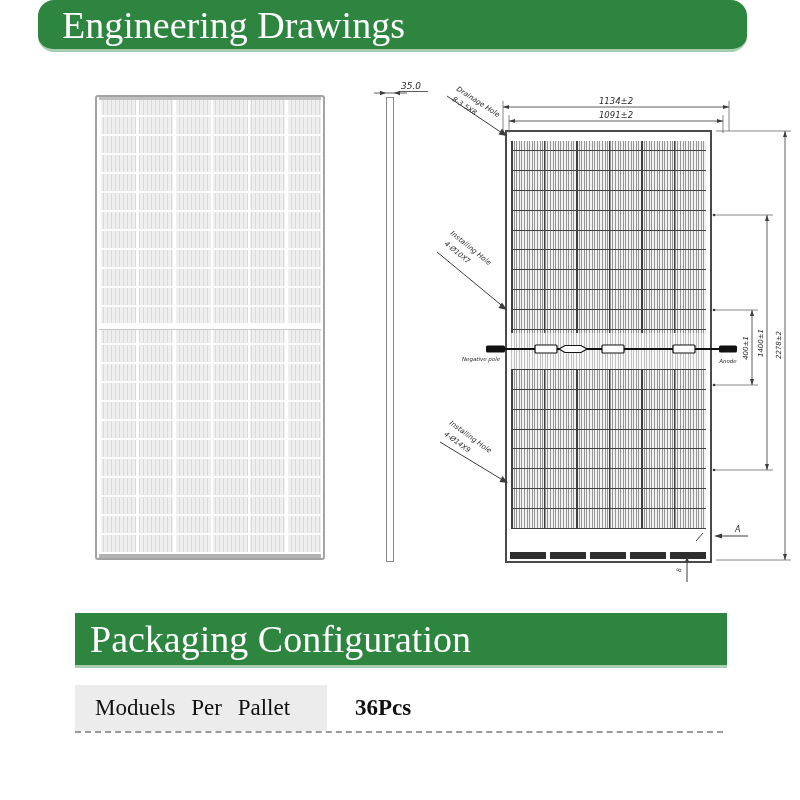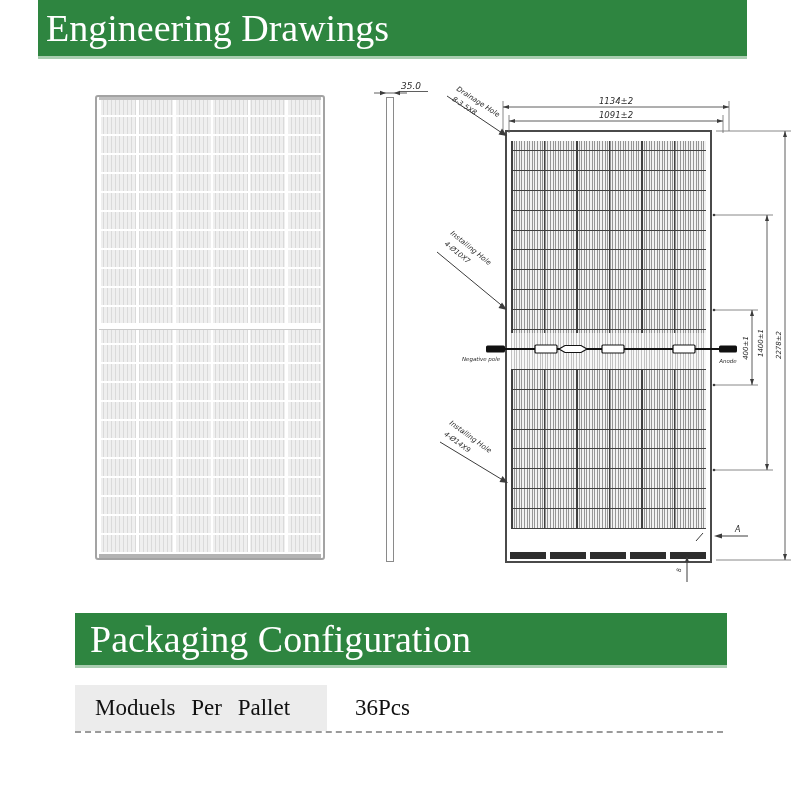--- a/index.html
+++ b/index.html
@@ -3,21 +3,21 @@
 <meta charset="utf-8">
 <style>
   html,body{margin:0;padding:0;background:#fff;}
   .page{position:relative;width:800px;height:800px;background:#fff;overflow:hidden;
         font-family:"Liberation Serif",serif;}
 
   
   .banner{position:absolute;background:var(--accent,#2e8540);color:#fff;
           display:flex;align-items:center;box-sizing:border-box;
           border-bottom:3px solid #a9cdb0;}
-  #banner-top{left:38px;top:0;width:709px;height:59px;padding-left:8px;font-size:38px;}
+  #banner-top{left:38px;top:0;width:709px;height:52px;padding-left:24px;font-size:38px;border-radius:16px;}
   #banner-pack{left:75px;top:613px;width:652px;height:55px;padding-left:15px;font-size:38px;}
 
   
   .front-frame{position:absolute;left:95px;top:95px;width:230px;height:465px;
                border:2px solid #a3a3a3;border-radius:3px;background:#fff;box-sizing:border-box;}
   .front-cells{position:absolute;left:2px;right:2px;top:3px;bottom:4px;
     background:
       repeating-linear-gradient(0deg,#ffffff 0 2px,transparent 2px 19px),
       repeating-linear-gradient(90deg,#ffffff 0 2.5px,transparent 2.5px 37.2px),
       repeating-linear-gradient(90deg,#dadada 0 1px,#efefef 1px 4px);}
@@ -52,21 +52,21 @@
   .ann{font-style:italic;fill:#2b2b2b;font-family:"DejaVu Sans",sans-serif;}
   .cable{stroke:#111;stroke-width:2.2;}
   .conn-w{fill:#fff;stroke:#111;stroke-width:1.2;}
   .conn-b{fill:#111;stroke:none;}
 
   
   .pack-table{position:absolute;left:75px;top:685px;width:648px;font-size:23px;color:#111;}
   .pt-row{display:flex;height:46px;align-items:center;border-bottom:2px dashed #9a9a9a;}
   .pt-label{width:252px;background:var(--label-bg,#ececec);height:100%;display:flex;
             align-items:center;padding-left:20px;box-sizing:border-box;word-spacing:10px;}
-  .pt-value{padding-left:28px;word-spacing:4px;}
+  .pt-value{padding-left:28px;word-spacing:4px;font-weight:bold;}
 </style>
 </head>
 <body>
 
 <div class="page">
 
   <div id="banner-top" class="banner">
     <span>Engineering Drawings</span>
   </div>
 

